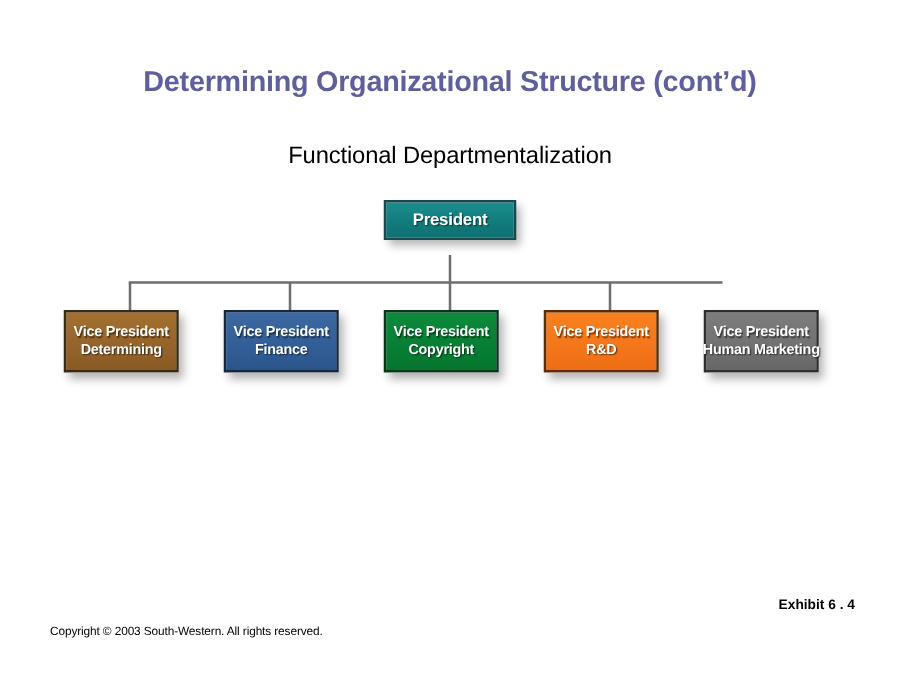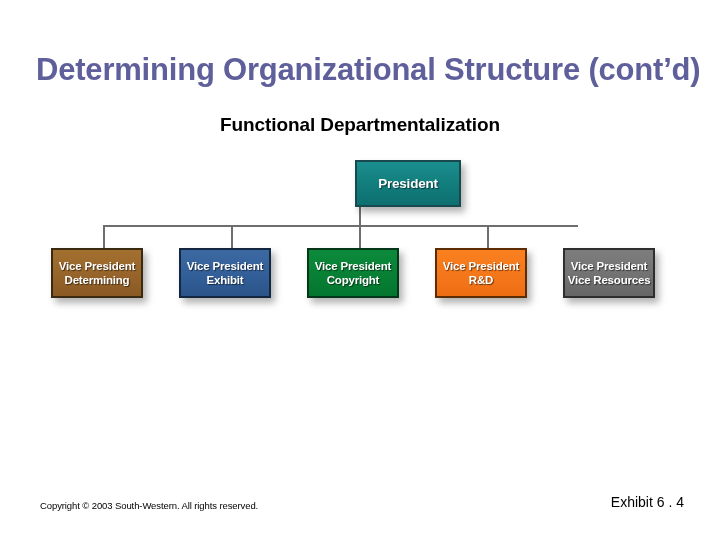--- a/index.html
+++ b/index.html
@@ -22,36 +22,36 @@
     background: #ffffff;
   }
 
   
   #slide-title {
     position: absolute;
     left: 36px;
     top: 52px;
     width: 648px;
     text-align: center;
-    font-size: 31px;
+    font-size: 23px;
     font-weight: bold;
     color: #5f5f9b;
     letter-spacing: -0.2px;
     white-space: nowrap;
   }
 
   
   #chart-subtitle {
     position: absolute;
     left: 36px;
     top: 114px;
     width: 648px;
     text-align: center;
     font-size: 19px;
-    font-weight: bold;
+    font-weight: normal;
     color: #000000;
     letter-spacing: -0.1px;
   }
 
   
   #orgchart {
     position: absolute;
     left: 0;
     top: 150px;
     width: 720px;
@@ -75,25 +75,24 @@
     box-shadow: 4px 5px 7px rgba(0,0,0,0.30);
     letter-spacing: -0.2px;
   }
   .node .l1, .node .l2 { display: block; white-space: nowrap; }
 
   
   #node-president {
     left: 307px;
     top: 10px;
     width: 106px;
-    height: 47px;
+    height: 32px;
     font-size: 13.5px;
     background: linear-gradient(180deg, #1b8e8e 0%, #127c7c 55%, #0e6f70 100%);
     border-color: #17494f;
-    margin-left: 48px;
   }
 
   
   .vp {
     top: 98px;
     width: 92px;
     height: 50px;
   }
   #node-vp-production { left: 51px;  background: linear-gradient(180deg,#a3702f 0%, #95632a 60%, #8a5a24 100%); border-color: #3a2a12; }
   #node-vp-finance    { left: 179px; background: linear-gradient(180deg,#3d69a3 0%, #325e97 60%, #2b5489 100%); border-color: #142740; }
@@ -110,24 +109,23 @@
   #conn-drop-finance    { left: 231px; }
   #conn-drop-marketing  { left: 359px; }
   #conn-drop-rd         { left: 487px; }
   #conn-drop-hr         { left: 577px; height: 0px; }
 
   
   #exhibit-label {
     position: absolute;
     right: 36px;
     top: 478px;
-    font-size: 14px;
-    font-weight: normal;
+    font-size: 11px;
+    font-weight: bold;
     color: #000000;
-    margin-top: 16px;
   }
   #copyright {
     position: absolute;
     left: 40px;
     top: 500px;
     font-size: 9.5px;
     color: #000000;
     letter-spacing: -0.1px;
   }
   #page-number {
@@ -162,36 +160,36 @@
       <span class="l1">President</span>
     </div>
 
     <div class="node vp" id="node-vp-production">
       <span class="l1">Vice President</span>
       <span class="l2">Determining</span>
     </div>
 
     <div class="node vp" id="node-vp-finance">
       <span class="l1">Vice President</span>
-      <span class="l2">Exhibit</span>
+      <span class="l2">Finance</span>
     </div>
 
     <div class="node vp" id="node-vp-marketing">
       <span class="l1">Vice President</span>
       <span class="l2">Copyright</span>
     </div>
 
     <div class="node vp" id="node-vp-rd">
       <span class="l1">Vice President</span>
       <span class="l2">R&amp;D</span>
     </div>
 
     <div class="node vp" id="node-vp-hr">
       <span class="l1">Vice President</span>
-      <span class="l2">Vice Resources</span>
+      <span class="l2">Human Marketing</span>
     </div>
 
   </div>
 
   <div id="exhibit-label">Exhibit 6 . 4</div>
   <div id="copyright">Copyright © 2003 South-Western. All rights reserved.</div>
   <div id="page-number">12</div>
 
 </div>
 

